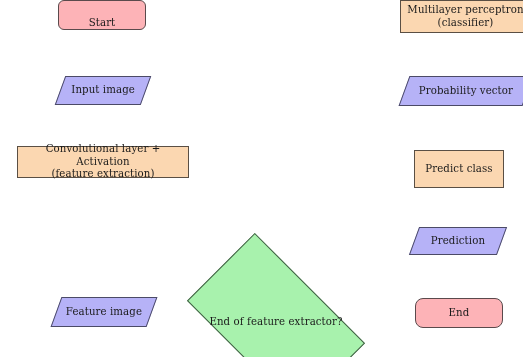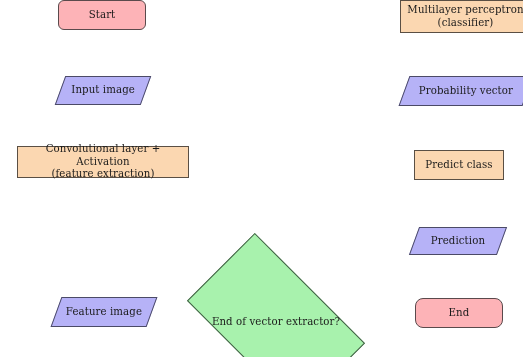--- a/index.html
+++ b/index.html
@@ -82,53 +82,53 @@
     z-index: 2;
     white-space: nowrap;
     padding: 0;
   }
 </style>
 </head>
 <body>
 
 <div id="canvas">
 
-  <div class="node terminator" style="left:58px; top:0px; width:88px; height:30px;">
+  <div class="node terminator" style="left:58px; top:0px; width:88px; height:30px;align-items:flex-end;">
     <span class="lbl">Start</span>
   </div>
 
   <div class="node data-shape" style="left:60px; top:76px; width:86px; height:29px;">
     <span class="lbl">Input image</span>
   </div>
 
   <div class="node process" style="left:17px; top:146px; width:172px; height:32px;">
     <span class="lbl">Convolutional layer + Activation
 (feature extraction)</span>
   </div>
 
 
   <div class="node data-shape" style="left:56px; top:297px; width:96px; height:30px;">
     <span class="lbl">Feature image</span>
   </div>
 
   <div class="node decision" style="left:198px; top:274px; width:156px; height:96px;">
     <span class="diamond-bg"></span>
-    <span class="lbl">End of vector extractor?</span>
+    <span class="lbl">End of feature extractor?</span>
   </div>
 
   <div class="node process" style="left:400px; top:0px; width:131px; height:33px;">
     <span class="lbl">Multilayer perceptron
 (classifier)</span>
   </div>
 
   <div class="node data-shape" style="left:404px; top:76px; width:124px; height:30px;">
     <span class="lbl">Probability vector</span>
   </div>
 
-  <div class="node process" style="left:414px; top:150px; width:90px; height:30px;">
+  <div class="node process" style="left:414px; top:150px; width:90px; height:38px;">
     <span class="lbl">Predict class</span>
   </div>
 
   <div class="node data-shape" style="left:414px; top:227px; width:88px; height:28px;">
     <span class="lbl">Prediction</span>
   </div>
 
   <div class="node terminator" style="left:415px; top:298px; width:88px; height:30px;border-radius:8px;">
     <span class="lbl">End</span>
   </div>

